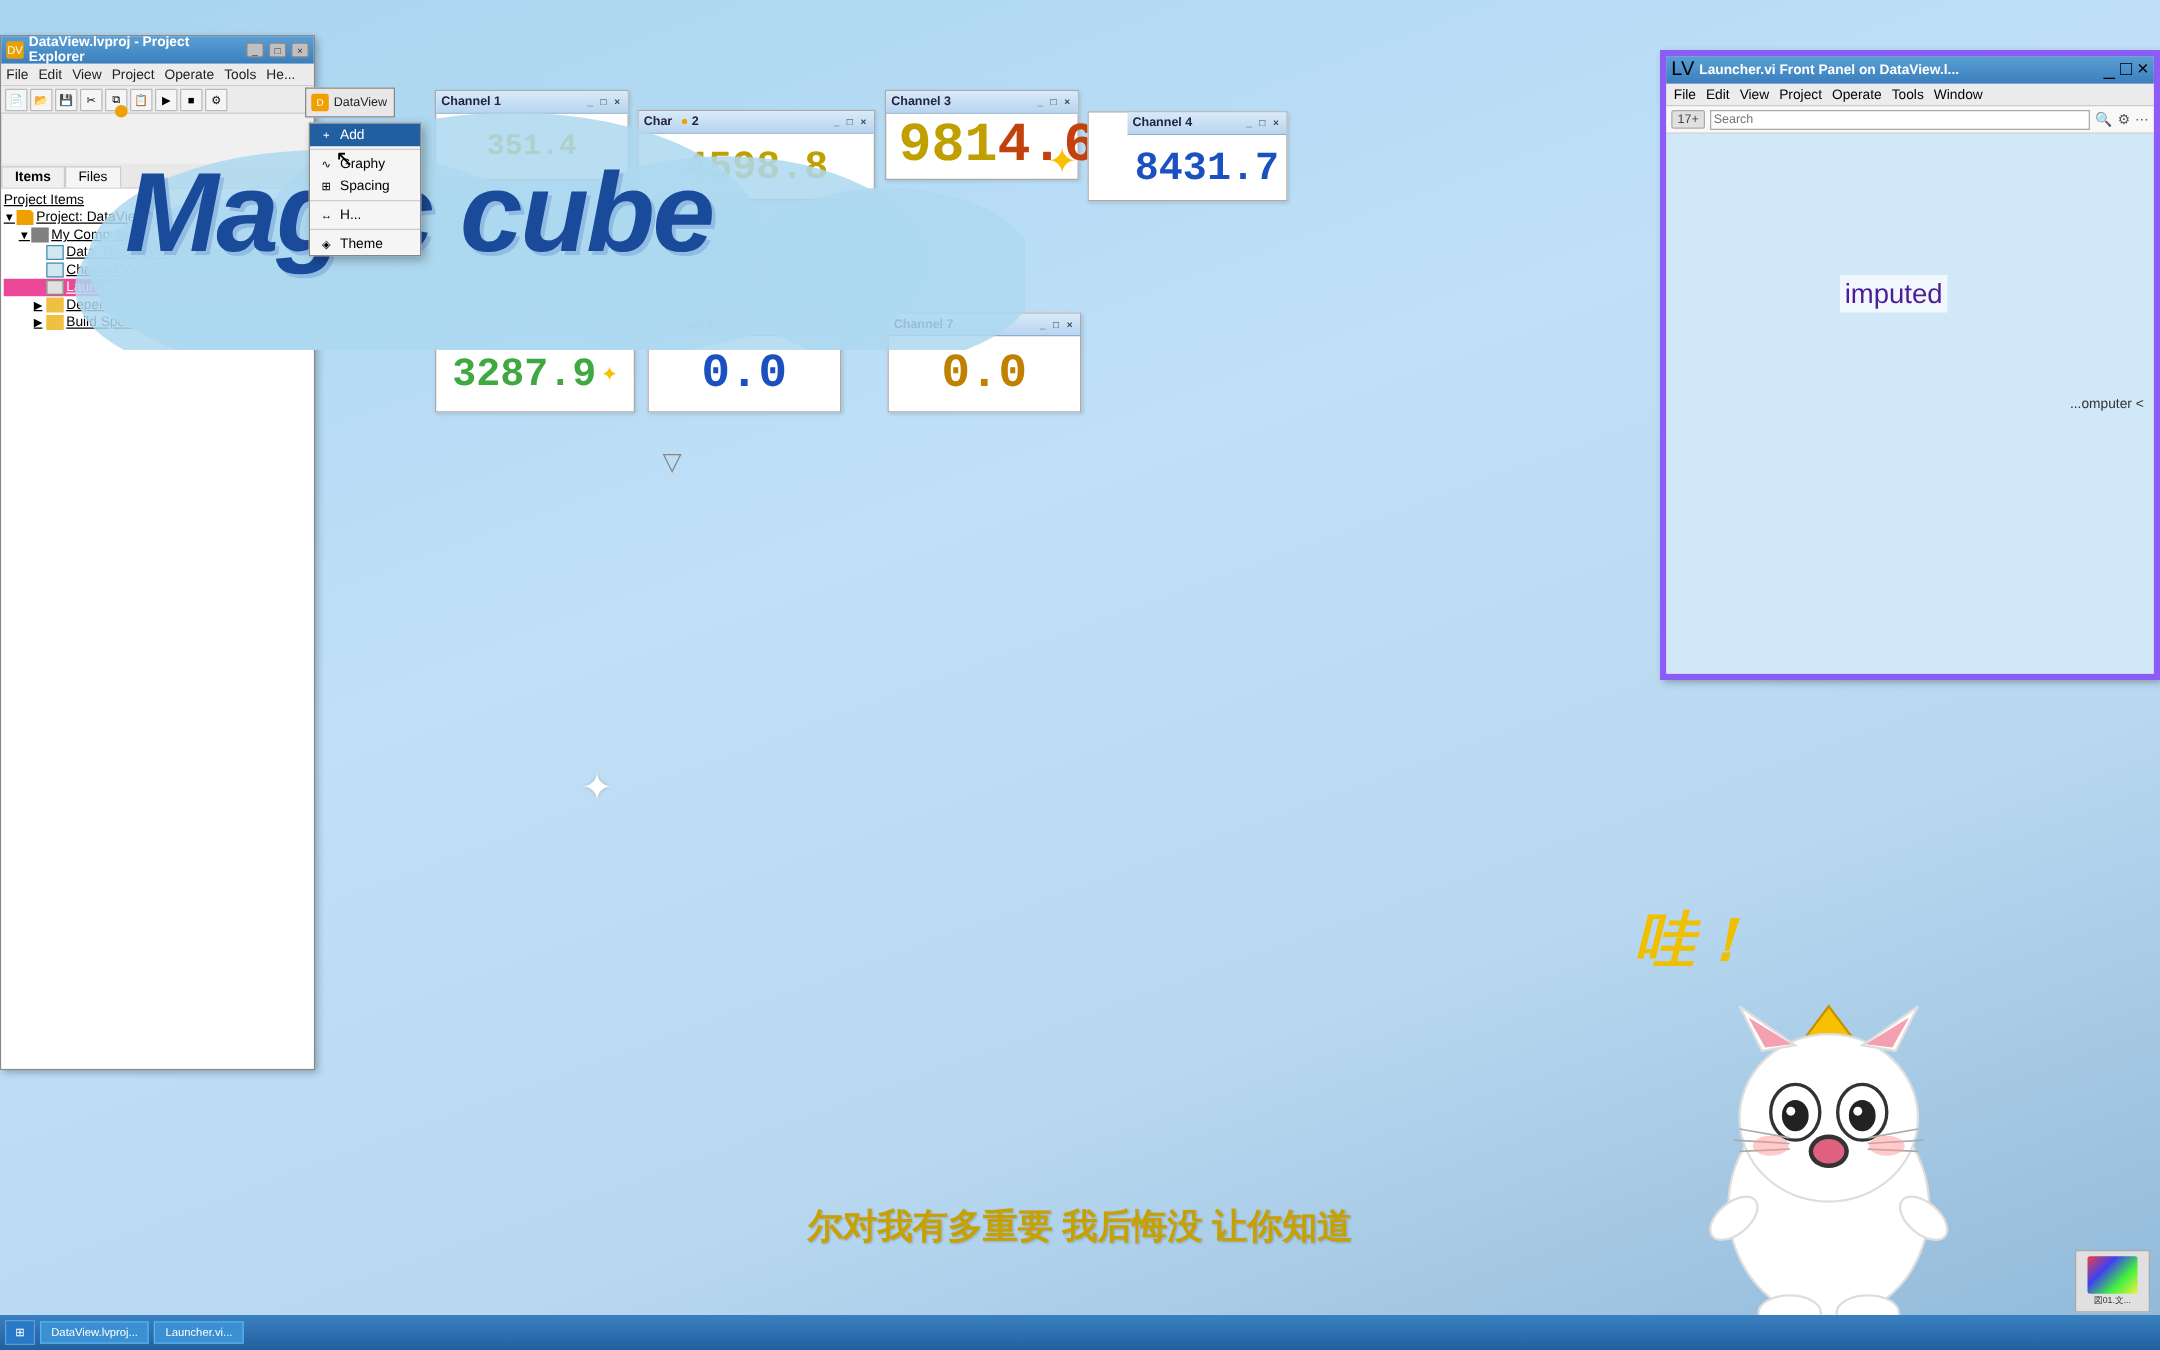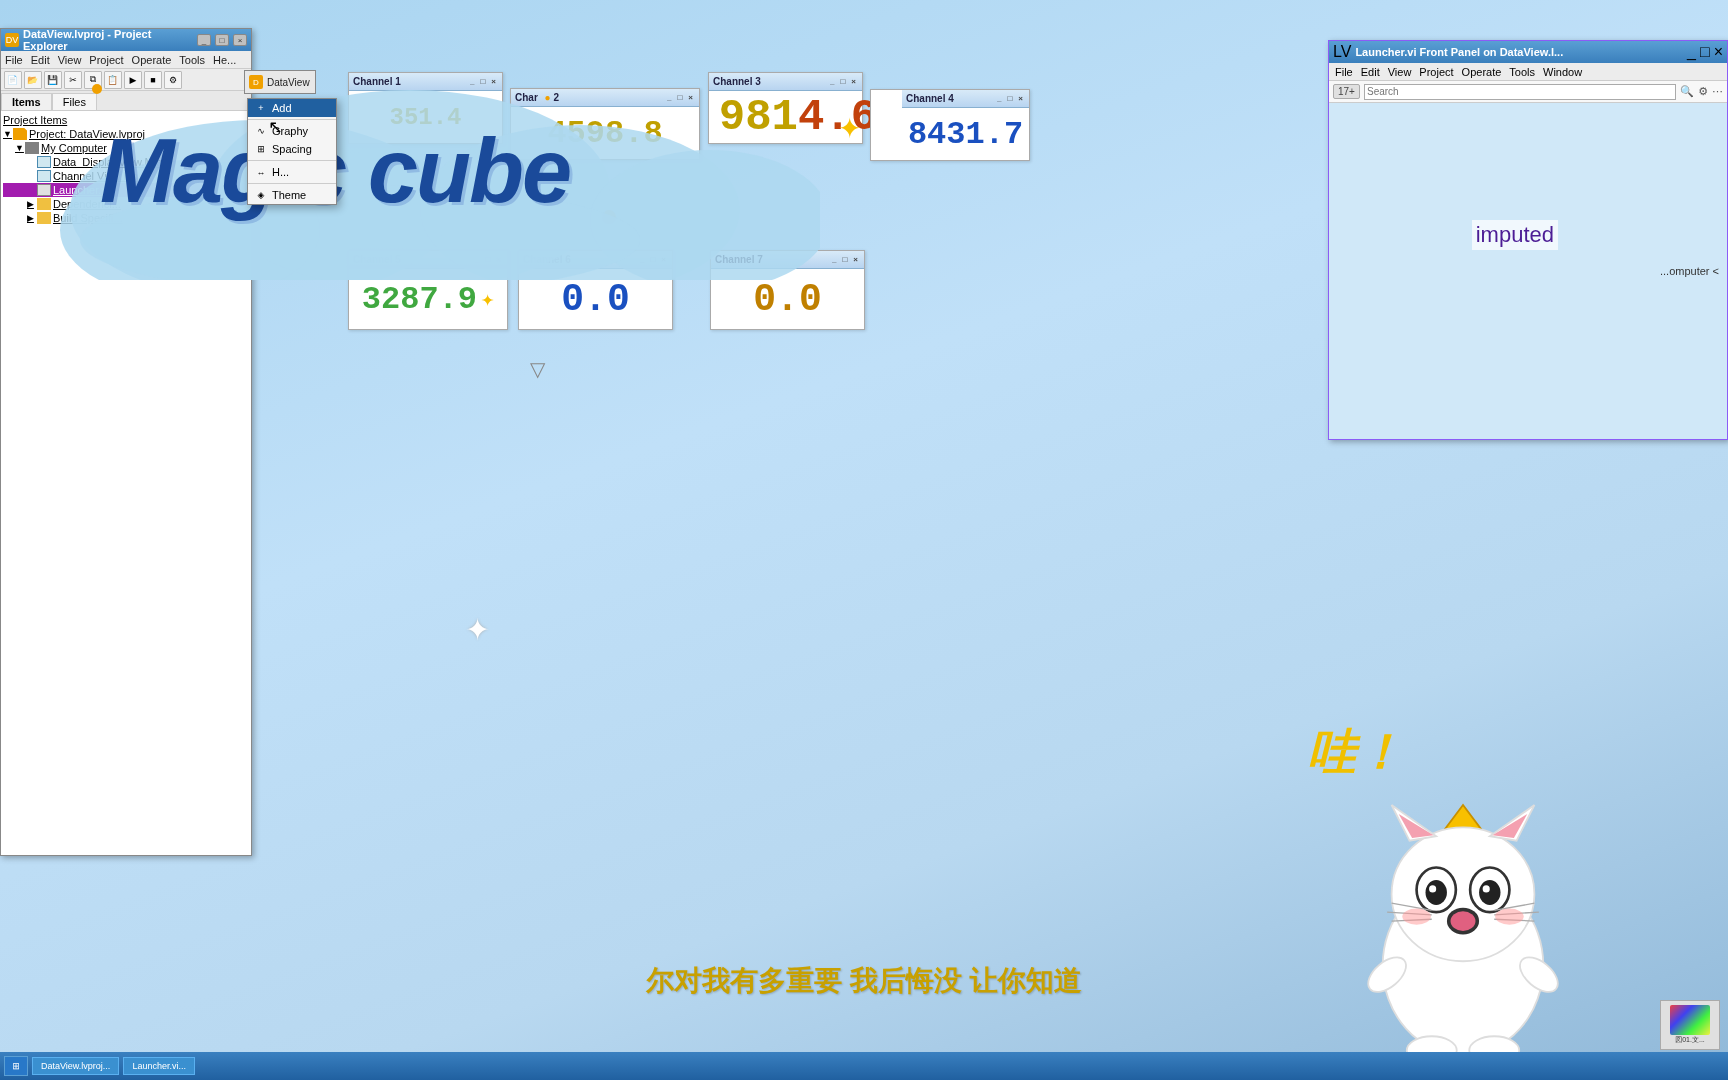--- a/index.html
+++ b/index.html
@@ -106,20 +106,21 @@
       cursor: pointer;
       border-radius: 1px;
     }
 
     .project-tabs {
       height: 20px;
       background: #e8e8e8;
       border-bottom: 1px solid #ccc;
       display: flex;
       align-items: flex-end;
+      margin-top: 40px;
     }
     .project-tab {
       padding: 2px 10px;
       font-size: 11px;
       border: 1px solid #ccc;
       border-bottom: none;
       background: #f5f5f5;
       cursor: pointer;
     }
     .project-tab.active {
@@ -134,21 +135,21 @@
       padding: 2px;
     }
     .tree-item {
       display: flex;
       align-items: center;
       padding: 1px 0;
       font-size: 11px;
       cursor: pointer;
       text-decoration: underline;
     }
-    .tree-item.selected { background: #a21caf; color: white; }
+    .tree-item.selected { background: #ec4899; color: white; }
     .tree-indent { width: 12px; flex-shrink: 0; }
     .tree-arrow { width: 10px; font-size: 9px; flex-shrink: 0; }
     .tree-icon {
       width: 14px;
       height: 12px;
       margin-right: 2px;
       flex-shrink: 0;
       display: inline-block;
     }
     .icon-project { background: #f0a000; clip-path: polygon(0 0, 80% 0, 100% 20%, 100% 100%, 0 100%); }
@@ -298,23 +299,23 @@
       z-index: 14;
       pointer-events: none;
     }
 
     
     .launcher-window {
       position: absolute;
       top: 40px;
       right: 0;
       width: 400px;
-      height: 400px;
+      height: 504px;
       background: #f0abfc;
-      border: 1px solid #8b5cf6;
+      border: 5px solid #8b5cf6;
       box-shadow: 2px 2px 6px rgba(0,0,0,0.3);
     }
     .launcher-titlebar {
       height: 22px;
       background: linear-gradient(to bottom, #5a9fd4, #3a7fbc);
       display: flex;
       align-items: center;
       padding: 0 4px;
       gap: 4px;
     }

